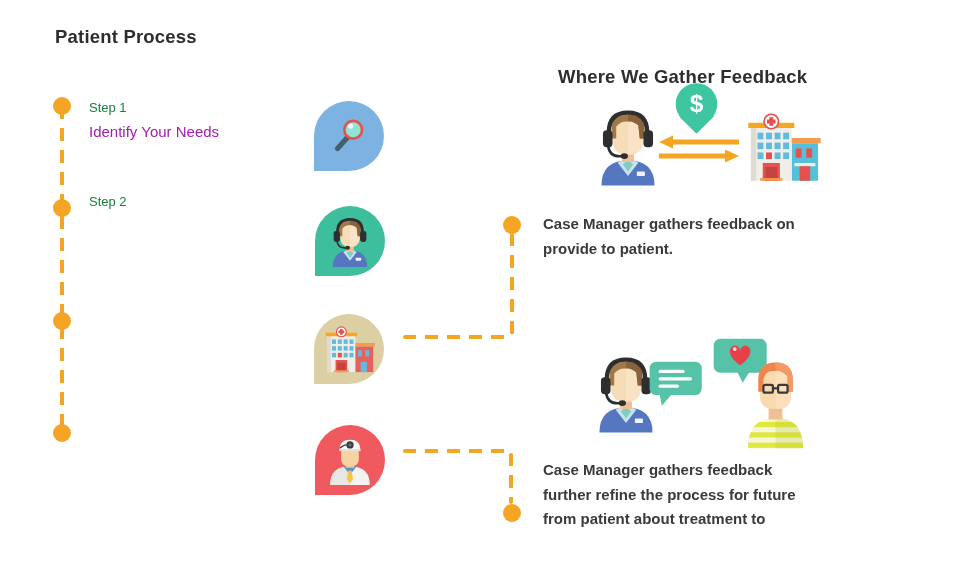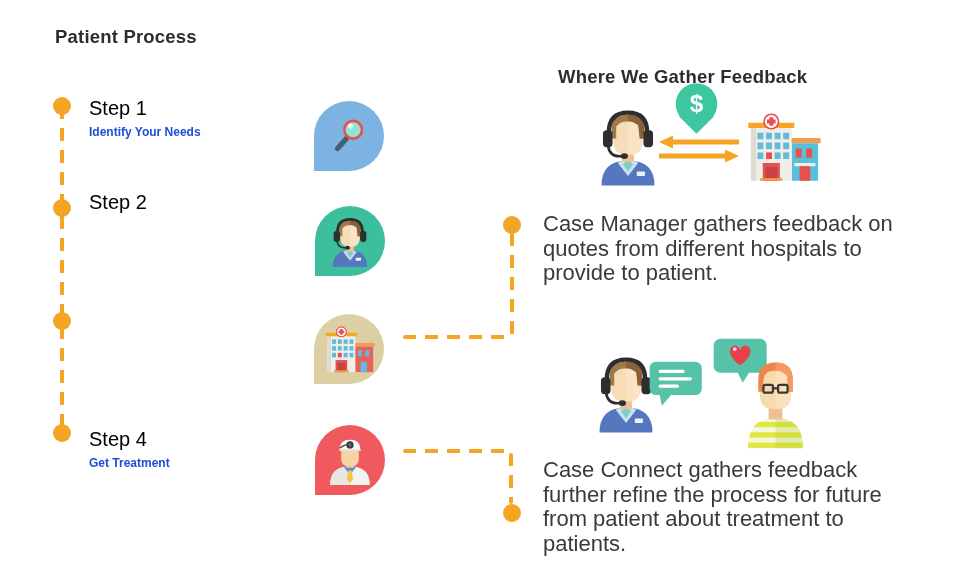--- a/index.html
+++ b/index.html
@@ -11,31 +11,31 @@
   .header-right{left:558px;top:26px;margin-top:40px;}
 
   
   .dash-v{position:absolute;width:4px;border-radius:2px;
     background:repeating-linear-gradient(to bottom,#F5A524 0 13px,transparent 13px 22px);}
   .dash-h{position:absolute;height:4px;border-radius:2px;
     background:repeating-linear-gradient(to right,#F5A524 0 13px,transparent 13px 22px);}
   .dot{position:absolute;width:18px;height:18px;border-radius:50%;background:#F5A524;}
 
   .step{position:absolute;left:89px;}
-  .step-label{font-size:20px;line-height:24px;color:#000000;}
-  .step-title{font-size:12px;line-height:24px;color:#1d4ed8;font-weight:700;}
+  .step-label{font-size:13px;line-height:24px;color:#15803d;}
+  .step-title{font-size:15px;line-height:24px;color:#a21caf;font-weight:400;}
 
   .pin{position:absolute;width:70px;height:70px;border-radius:50% 50% 50% 0;
        display:flex;align-items:center;justify-content:center;}
   .pin-blue{background:#7CB3E2;}
   .pin-teal{background:#3DBE9D;}
   .pin-tan{background:#DCCFA4;}
   .pin-red{background:#F05A5F;}
 
-  .feedback{position:absolute;font-size:22px;line-height:24.5px;color:#3A3A3A;font-weight:400;}
+  .feedback{position:absolute;font-size:15px;line-height:24.5px;color:#3A3A3A;font-weight:700;}
   .illus{position:absolute;}
 </style>
 </head>
 <body>
 
 <div class="canvas">
 
   <div class="header header-left">Patient Process</div>
   <div class="header header-right">Where We Gather Feedback</div>
 
@@ -46,24 +46,20 @@
   <div class="dot" style="left:53px;top:424px;"></div>
 
   <div class="step" style="top:96px;">
     <div class="step-label">Step 1</div>
     <div class="step-title">Identify Your Needs</div>
   </div>
   <div class="step" style="top:190px;">
     <div class="step-label">Step 2</div>
     <div class="step-title">
     </div>
-  </div>
-  <div class="step" style="top:427px;">
-    <div class="step-label">Step 4</div>
-    <div class="step-title">Get Treatment</div>
   </div>
 
   <div class="pin pin-blue" style="left:314px;top:101px;">
     <svg width="52" height="52" viewBox="0 0 100 100">
       <line x1="46" y1="54" x2="28" y2="74" stroke="#44606E" stroke-width="10" stroke-linecap="round"></line>
       <circle cx="58" cy="38" r="17" fill="#8FE4D6" stroke="#E8504C" stroke-width="5"></circle>
       <circle cx="53" cy="31" r="5" fill="#FFFFFF" opacity="0.85"></circle>
     </svg>
   </div>
 
@@ -137,29 +133,27 @@
   <div class="dash-h" style="left:403px;top:335px;width:109px;"></div>
   <div class="dash-v" style="left:510px;top:233px;height:102px;"></div>
   <div class="dot" style="left:503px;top:216px;"></div>
 
   <div class="dash-h" style="left:403px;top:449px;width:109px;"></div>
   <div class="dash-v" style="left:509px;top:453px;height:51px;"></div>
   <div class="dot" style="left:503px;top:504px;"></div>
 
   <div class="feedback" style="left:543px;top:212px;width:350px;">
     <div>Case Manager gathers feedback on</div>
-    <div>quotes from different hospitals to</div>
     <div>provide to patient.</div>
   </div>
 
   <div class="feedback" style="left:543px;top:458px;width:360px;">
-    <div>Case Connect gathers feedback</div>
+    <div>Case Manager gathers feedback</div>
     <div>further refine the process for future</div>
     <div>from patient about treatment to</div>
-    <div>patients.</div>
   </div>
 
   <svg class="illus" style="left:591px;top:106px;" width="74" height="81" viewBox="0 0 100 110">
     <path d="M14 108 Q14 74 50 74 Q86 74 86 108 Z" fill="#5577C0"></path>
     <path d="M36 77 L50 95 L64 77 Q57 72 50 72 Q43 72 36 77 Z" fill="#C9E2EF"></path>
     <path d="M43 79 L50 89 L57 79 Q53 75 50 75 Q47 75 43 79 Z" fill="#7FCDC4"></path>
     <rect x="62" y="89" width="11" height="6" rx="1" fill="#FFFFFF" opacity="0.9"></rect>
     <rect x="42" y="60" width="16" height="16" fill="#EFC091"></rect>
     <rect x="30" y="16" width="40" height="50" rx="16" fill="#F7DCB8"></rect>
     <path d="M50 16 h4 a16 16 0 0 1 16 16 v18 a16 16 0 0 1 -16 16 h-4 Z" fill="#FBE6C8" opacity="0.75"></path>

